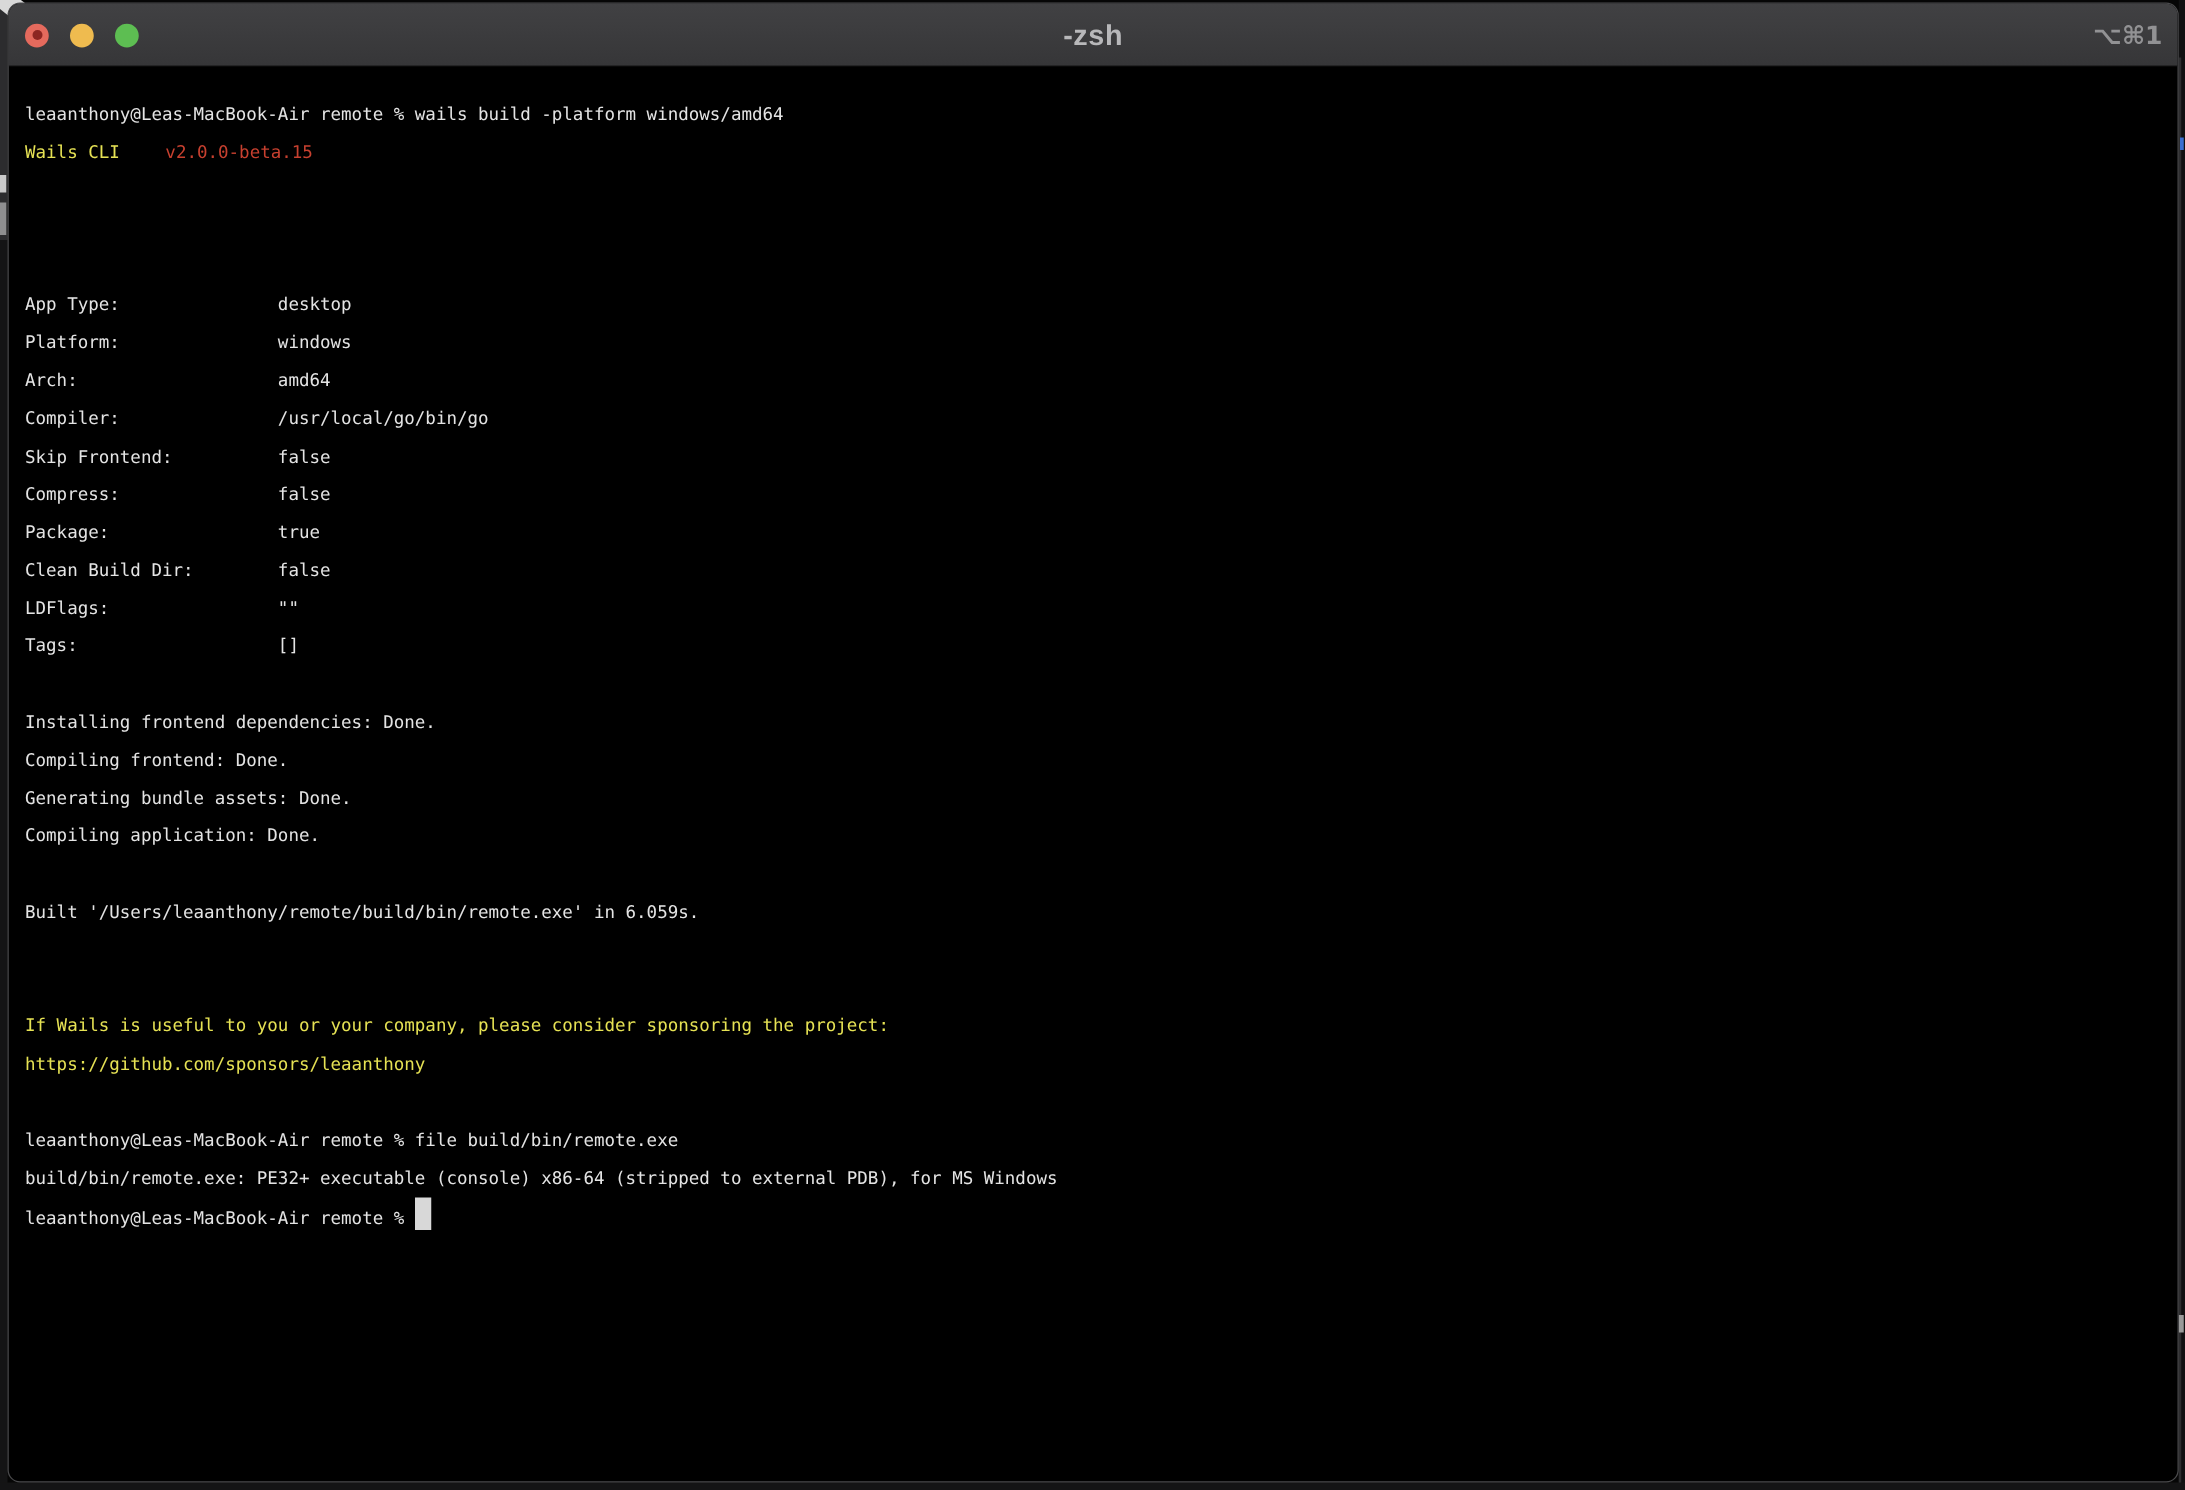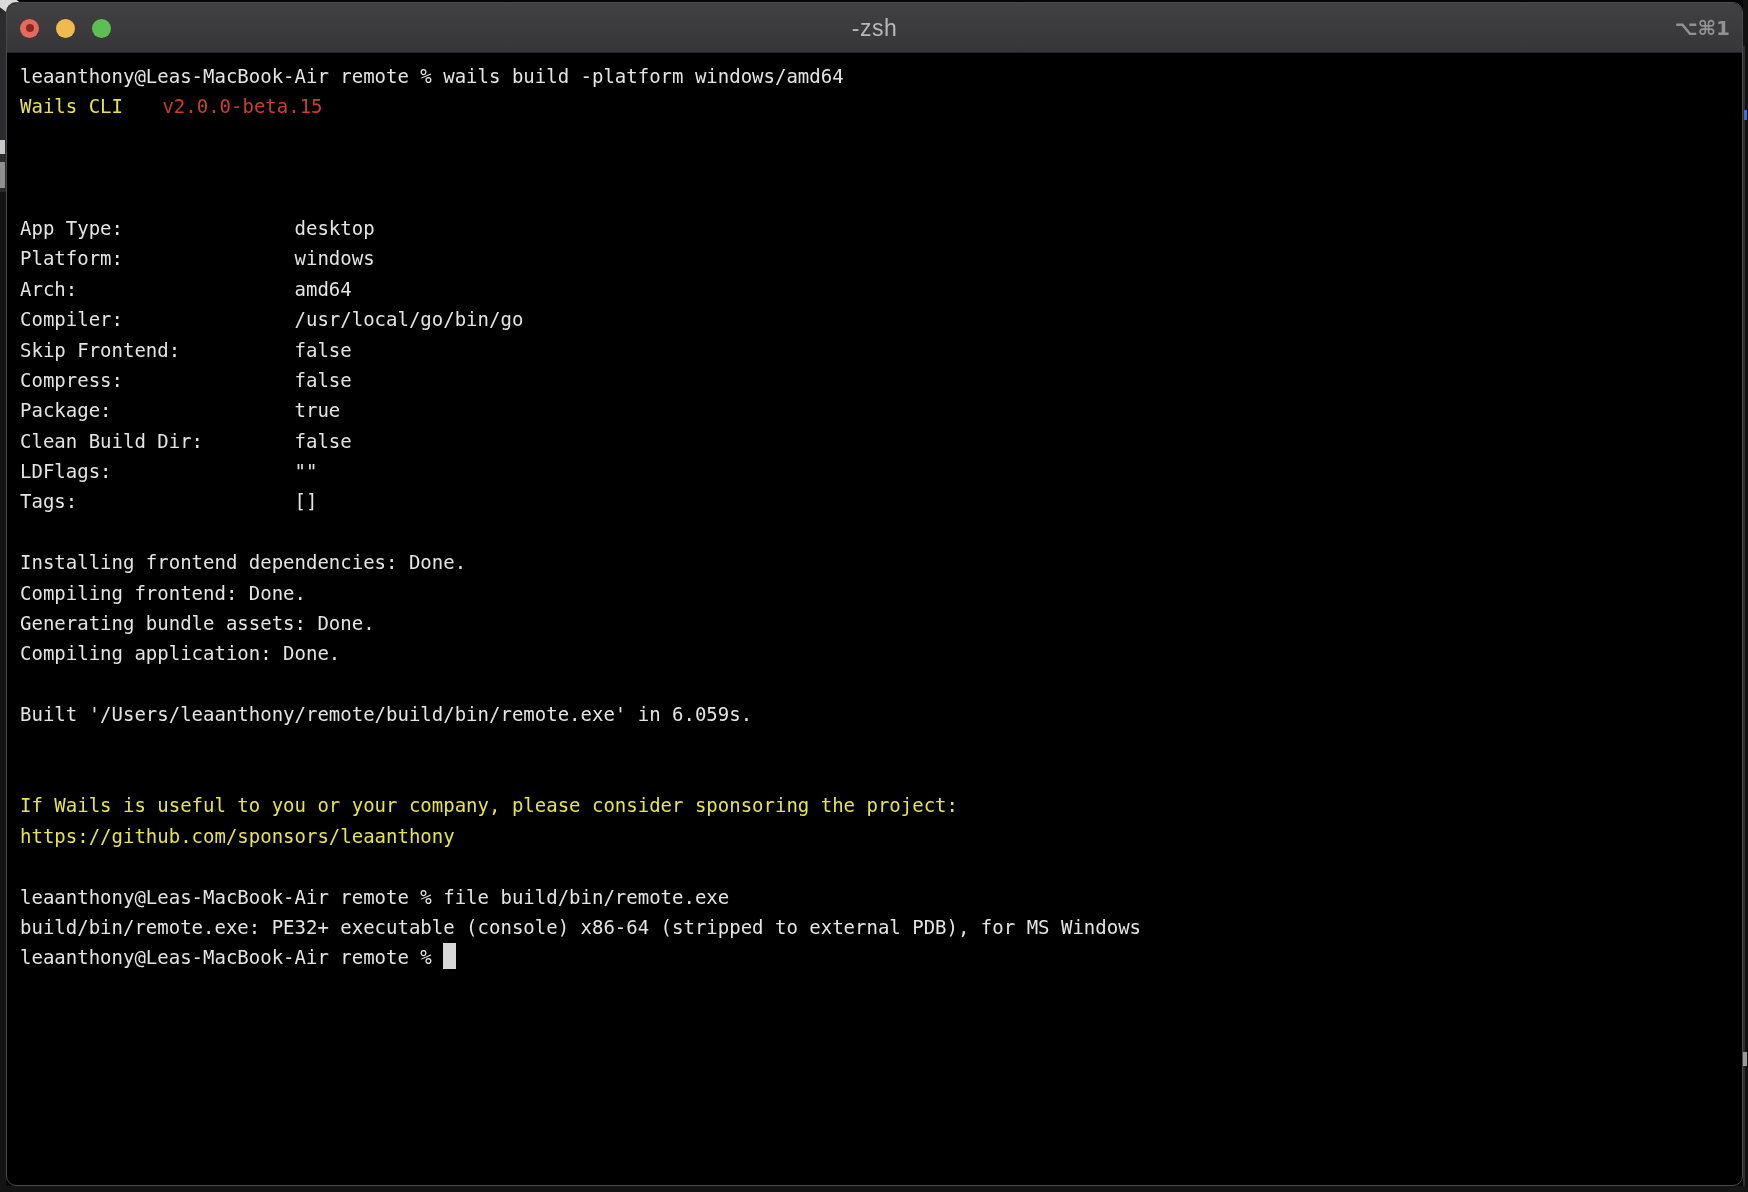--- a/index.html
+++ b/index.html
@@ -64,35 +64,35 @@
     border: none; padding: 0; cursor: default;
     display: flex; align-items: center; justify-content: center;
   }
   .btn-close { background: #e56a5d; }
   .btn-close .dot { width: 8px; height: 8px; border-radius: 50%; background: #8d2622; }
   .btn-min  { background: #efbb4f; }
   .btn-zoom { background: #5dbe52; }
   .titlebar-title {
     position: absolute; left: 0; right: 0; top: 0; height: 50px;
     display: flex; align-items: center; justify-content: center;
-    color: #b8b8ba; font-size: 23px; font-weight: normal; letter-spacing: 0.5px;
+    color: #b8b8ba; font-size: 23px; font-weight: bold; letter-spacing: 0.5px;
     pointer-events: none;
   }
   .titlebar-shortcut {
     position: absolute; right: 12px; top: 0; height: 50px;
     display: flex; align-items: center;
     color: #929294; font-size: 20px; font-weight: bold;
     font-family: "DejaVu Sans", sans-serif;
   }
 
   
   .terminal-body {
-    padding: 8px 6px 0 13px;
+    padding: 24px 6px 0 13px;
     font-family: "DejaVu Sans Mono", monospace;
-    font-size: 19px;
+    font-size: 14px;
     line-height: 30.4px;
     color: var(--fg, #e4e4e4);
     white-space: pre;
     cursor: text;
   }
   .term-line { height: 30.4px; }
   .seg-default { color: var(--fg, #e4e4e4); }
   .seg-yellow  { color: var(--yellow, #e6e254); }
   .seg-red     { color: var(--red, #c7402f); margin-left: 28px; }
   .cursor {

